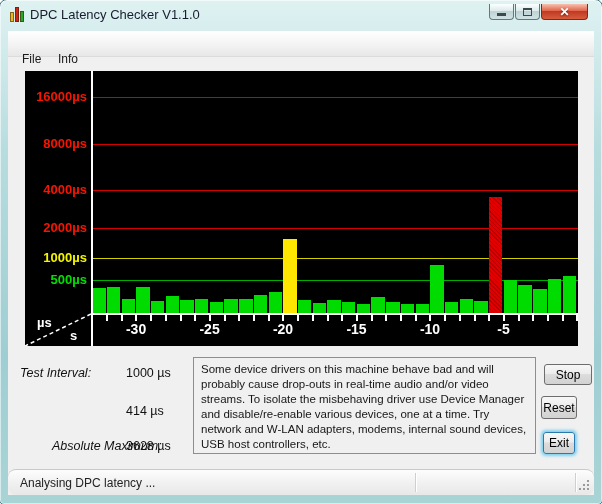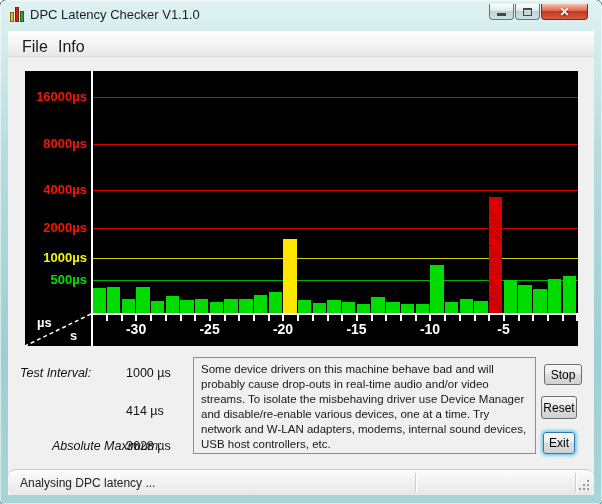--- a/index.html
+++ b/index.html
@@ -25,21 +25,21 @@
   #min-btn{left:489px;width:25px;background:linear-gradient(180deg,#fdffff,#dcebeb 45%,#bfd3d4 50%,#d2e2e3);}
   #max-btn{left:515px;width:25px;background:linear-gradient(180deg,#fdffff,#dcebeb 45%,#bfd3d4 50%,#d2e2e3);}
   #close-btn{left:541px;width:47px;background:linear-gradient(180deg,#f7c2ae,#e2654b 45%,#c03a24 50%,#d85c3c);
     color:#fff;font-size:12px;font-weight:bold;text-shadow:0 1px 2px rgba(60,0,0,.6);border-color:#7c2917;}
   #min-glyph{width:9px;height:3px;background:#3d4a4a;margin-top:6px;}
   #max-glyph{width:9px;height:8px;border:1px solid #3d4a4a;border-top:2px solid #3d4a4a;background:transparent;}
   
   #client{left:8px;top:31px;width:586px;height:464px;background:#f0f0f0;}
   #menubar{left:8px;top:31px;width:586px;height:26px;
     background:linear-gradient(180deg,#ffffff,#f2f2f2 60%,#e7e7e7);border-bottom:1px solid #dcdcdc;}
-  .menu-item{position:absolute;top:5px;font-size:16px;color:#1a1a1a;padding:2px 6px;}
+  .menu-item{position:absolute;top:19px;font-size:12px;color:#1a1a1a;padding:2px 6px;}
   #menu-file{left:8px;}
   #menu-info{left:44px;}
   
   #chart{left:25px;top:71px;width:553px;height:275px;background:#000;overflow:hidden;}
   #vaxis-line{left:66px;top:0;width:2px;height:275px;background:#fff;}
   #xaxis-line{left:66px;top:242px;width:487px;height:2px;background:#fff;}
   .gridline{position:absolute;height:1px;left:68px;width:485px;}
   .ylabel{position:absolute;left:0;width:62px;text-align:right;font-size:13px;font-weight:bold;line-height:16px;}
   .bar{position:absolute;}
   .bar.red-tex{background-image:repeating-linear-gradient(45deg,rgba(0,0,0,.18) 0 1px,transparent 1px 3px);}
@@ -51,21 +51,21 @@
   
   .stat-label{position:absolute;left:20px;font-size:12.5px;color:#111;font-style:italic;}
   .stat-value{position:absolute;left:126px;font-size:12.5px;color:#111;text-align:center;}
   
   #message-box{left:193px;top:357px;width:343px;height:97px;border:1px solid #8e8e8e;
     background:#f0f0f0;padding:4px 7px;font-size:11.5px;line-height:15px;color:#161616;}
   
   .pushbtn{position:absolute;border:1px solid #6d6d6d;border-radius:3px;font-size:12px;color:#000;
     background:linear-gradient(180deg,#f7f7f7,#ececec 45%,#dcdcdc 50%,#d2d2d2);
     display:flex;align-items:center;justify-content:center;}
-  #stop-btn{left:544px;top:364px;width:38px;height:21px;}
+  #stop-btn{left:544px;top:364px;width:48px;height:21px;}
   #reset-btn{left:541px;top:396px;width:36px;height:23px;}
   #exit-btn{left:543px;top:432px;width:32px;height:22px;border:1px solid #2a7ab0;
     box-shadow:0 0 3px 2px #7fd0ee;}
   
   #statusbar{left:8px;top:469px;width:586px;height:26px;border-top:1px solid #c9c9c9;
     background:linear-gradient(180deg,#fdfdfd,#efefef 60%,#e8e8e8);border-radius:8px;}
   #status-text{position:absolute;left:12px;top:6px;font-size:12px;color:#222;}
   .pane-div{position:absolute;top:3px;width:1px;height:19px;background:#cfcfcf;box-shadow:1px 0 0 #ffffff;}
   #website-link{position:absolute;left:419px;top:6px;font-size:12px;color:#0024cc;text-decoration:underline;cursor:pointer;}
   #resize-grip{position:absolute;right:5px;bottom:5px;width:2px;height:2px;background:#9a9a9a;

